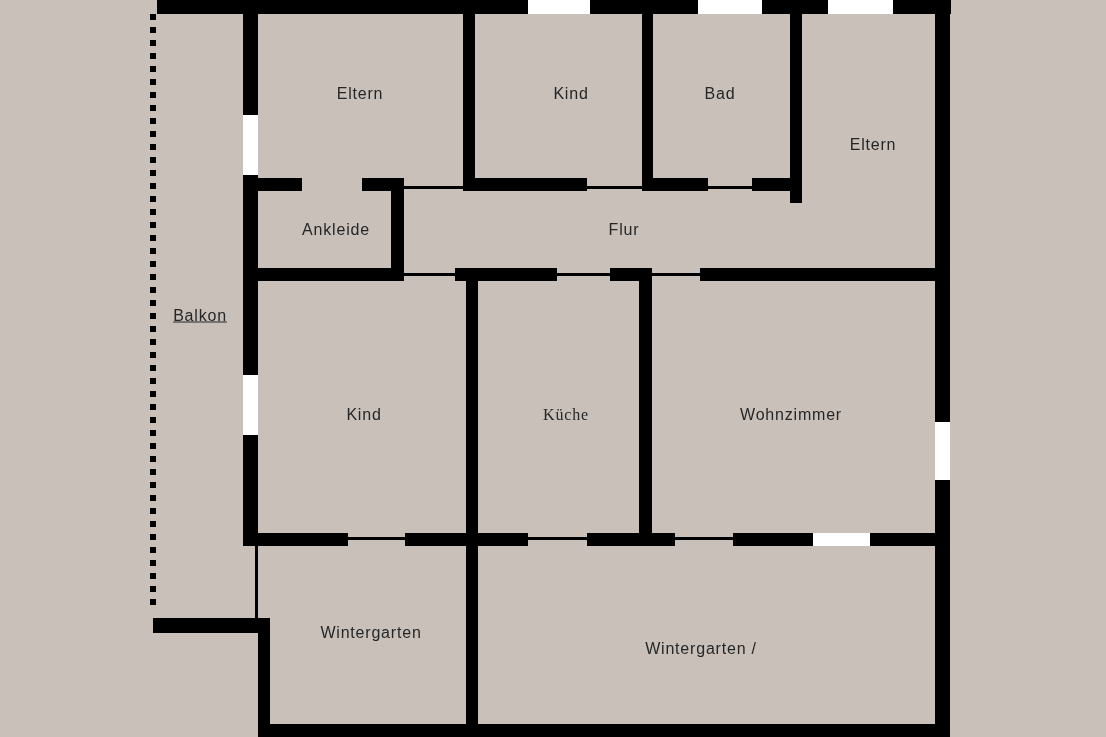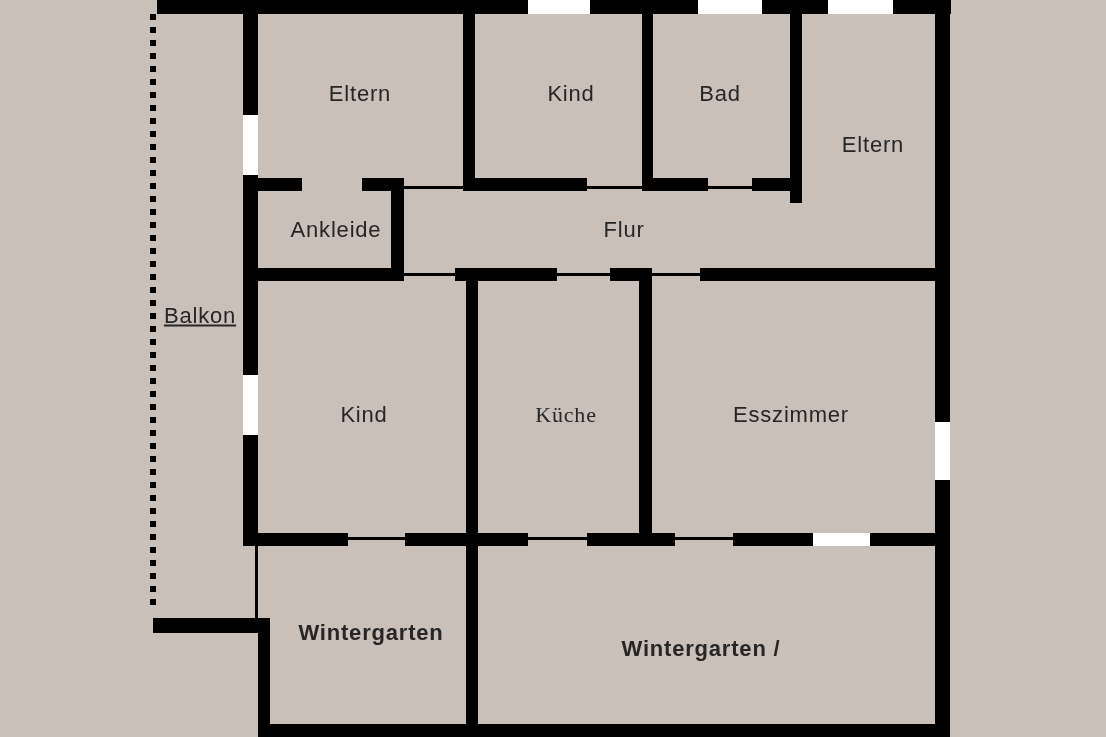--- a/index.html
+++ b/index.html
@@ -33,21 +33,21 @@
     position: absolute;
     background: repeating-linear-gradient(
       to bottom,
       var(--wall) 0px, var(--wall) 6px,
       transparent 6px, transparent 13px
     );
   }
   .room-label {
     position: absolute;
     transform: translate(-50%, -50%);
-    font-size: 22px;
+    font-size: 16px;
     letter-spacing: 0.8px;
     color: var(--text);
     white-space: nowrap;
     text-align: center;
     line-height: 33px;
   }
 </style>
 </head>
 <body>
 
@@ -106,19 +106,19 @@
 
   <div class="room-label" style="left:200px; top:315px;text-decoration:underline;">Balkon</div>
   <div class="room-label" style="left:360px; top:93px;">Eltern</div>
   <div class="room-label" style="left:571px; top:93px;">Kind</div>
   <div class="room-label" style="left:720px; top:93px;">Bad</div>
   <div class="room-label" style="left:873px; top:144px;">Eltern</div>
   <div class="room-label" style="left:336px; top:229px;">Ankleide</div>
   <div class="room-label" style="left:624px; top:229px;">Flur</div>
   <div class="room-label" style="left:364px; top:414px;">Kind</div>
   <div class="room-label" style="left:566px; top:414px;font-family:Liberation Serif, serif;">Küche</div>
-  <div class="room-label" style="left:791px; top:414px;">Esszimmer</div>
-  <div class="room-label" style="left:371px; top:632px;font-weight:bold;">Wintergarten</div>
+  <div class="room-label" style="left:791px; top:414px;">Wohnzimmer</div>
+  <div class="room-label" style="left:371px; top:632px;">Wintergarten</div>
   <div class="room-label" style="left:701px; top:648px;">
-    <span style="display:block;font-weight:bold;">Wintergarten /</span>
+    <span style="display:block;">Wintergarten /</span>
   </div>
 
 </div>
 
 </body></html>

